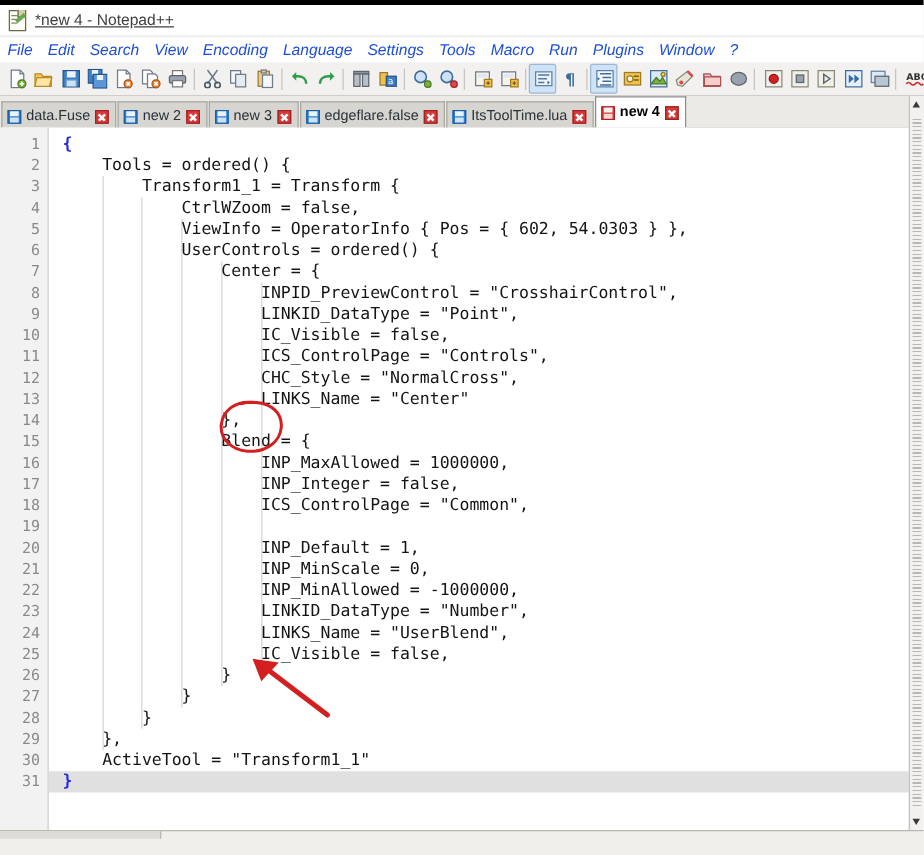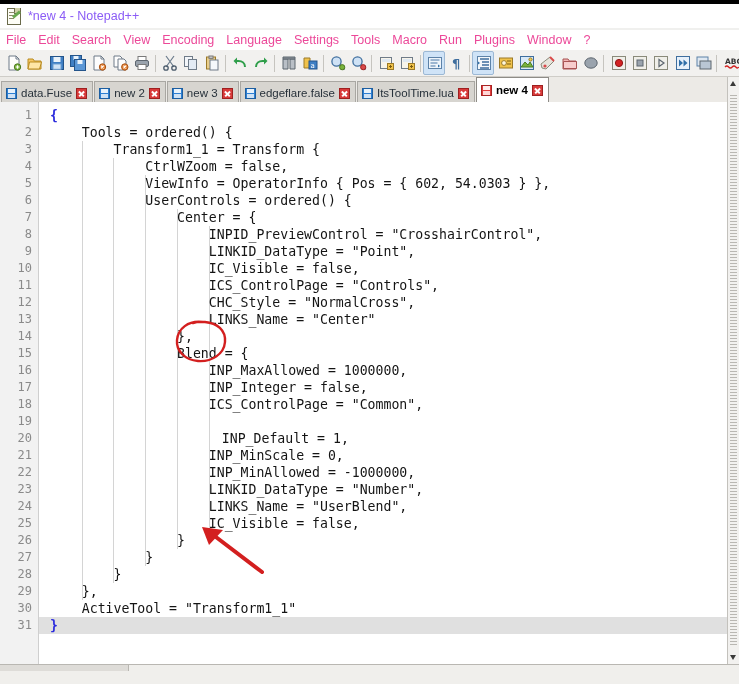--- a/index.html
+++ b/index.html
@@ -14,26 +14,26 @@
 
   
   .topstrip{position:absolute;left:0;top:0;width:739px;height:4px;background:#000;}
   .titlebar{position:absolute;left:0;top:4px;width:739px;height:24px;background:#ffffff;}
   .title-ico{position:absolute;left:6px;top:4px;width:16px;height:16px;}
   .title-ico .pg{position:absolute;left:1px;top:0;width:12px;height:15px;background:#fdfdf6;border:1px solid #6a6a4a;}
   .title-ico .fold{position:absolute;left:8px;top:0px;width:5px;height:5px;background:#cfcfa8;border-left:1px solid #6a6a4a;border-bottom:1px solid #6a6a4a;}
   .title-ico .pen{position:absolute;left:6px;top:5px;width:9px;height:3px;background:#6aa84f;transform:rotate(-40deg);}
   .title-ico .l1,.title-ico .l2,.title-ico .l3{position:absolute;left:3px;height:1px;background:#8a8a6a;}
   .title-ico .l1{top:4px;width:6px}.title-ico .l2{top:7px;width:7px}.title-ico .l3{top:10px;width:5px}
-  .title-text{position:absolute;left:28px;top:4px;height:16px;line-height:16px;font-size:12.5px;color:#8b5cf6;}
+  .title-text{position:absolute;left:28px;top:4px;height:16px;line-height:16px;font-size:12.5px;color:#404040;text-decoration:underline;}
 
   
   .menubar{position:absolute;left:0;top:30px;width:739px;height:20px;background:#ffffff;}
   .menubar ul{list-style:none;margin:0;padding:0;display:flex;align-items:center;height:20px;}
-  .menubar li{padding:11px 6px;font-size:12.5px;color:#ec4899;line-height:16px;cursor:default;}
+  .menubar li{padding:11px 6px;font-size:12.5px;color:#1d4ed8;line-height:16px;cursor:default;font-style:italic;}
 
   
   .toolbar{position:absolute;left:0;top:50px;width:739px;height:26px;background:#f2f1ef;
            border-bottom:1px solid #cfcdc8;display:flex;align-items:center;padding-left:2px;}
   .tb{width:22px;height:22px;margin:0 0px;position:relative;border:1px solid transparent;border-radius:2px;}
   .tb.on{border-color:#9cb8d4;background:#cfe3f7;}
   .sep{width:7px;height:20px;position:relative;}
   .sep:after{content:"";position:absolute;left:3px;top:2px;width:1px;height:17px;background:#c6c4bf;}
   .tb svg{position:absolute;left:3px;top:3px;}
 
@@ -461,21 +461,21 @@
         <div class="cl" style="top: 141px; left: 11px;">                    LINKID_DataType = "Point",</div>
         <div class="cl" style="top: 158px; left: 11px;">                    IC_Visible = false,</div>
         <div class="cl" style="top: 175px; left: 11px;">                    ICS_ControlPage = "Controls",</div>
         <div class="cl" style="top: 192px; left: 11px;">                    CHC_Style = "NormalCross",</div>
         <div class="cl" style="top: 209px; left: 11px;">                    LINKS_Name = "Center"</div>
         <div class="cl" style="top: 226px; left: 11px;">                },</div>
         <div class="cl" style="top: 243px; left: 11px;">                Blend = {</div>
         <div class="cl" style="top: 260px; left: 11px;">                    INP_MaxAllowed = 1000000,</div>
         <div class="cl" style="top: 277px; left: 11px;">                    INP_Integer = false,</div>
         <div class="cl" style="top: 294px; left: 11px;">                    ICS_ControlPage = "Common",</div>
-        <div class="cl" style="top: 328px; left: 24px;">                    INP_Default = 1,</div>
+        <div class="cl" style="top: 328px; left: 11px;">                    INP_Default = 1,</div>
         <div class="cl" style="top: 345px; left: 11px;">                    INP_MinScale = 0,</div>
         <div class="cl" style="top: 362px; left: 11px;">                    INP_MinAllowed = -1000000,</div>
         <div class="cl" style="top: 379px; left: 11px;">                    LINKID_DataType = "Number",</div>
         <div class="cl" style="top: 396px; left: 11px;">                    LINKS_Name = "UserBlend",</div>
         <div class="cl" style="top: 413px; left: 11px;">                    IC_Visible = false,</div>
         <div class="cl" style="top: 430px; left: 11px;">                }</div>
         <div class="cl" style="top: 447px; left: 11px;">            }</div>
         <div class="cl" style="top: 464px; left: 11px;">        }</div>
         <div class="cl" style="top: 481px; left: 11px;">    },</div>
         <div class="cl" style="top: 498px; left: 11px;">    ActiveTool = "Transform1_1"</div>

